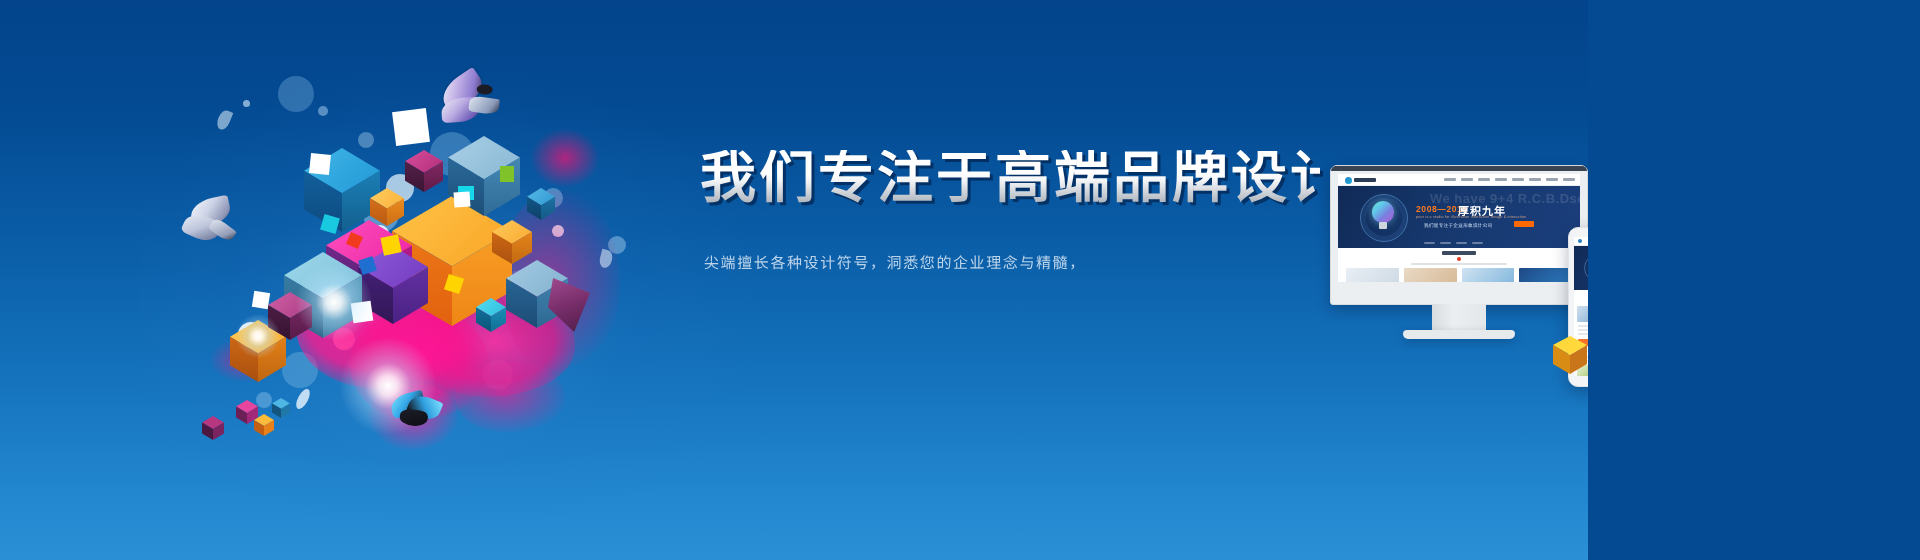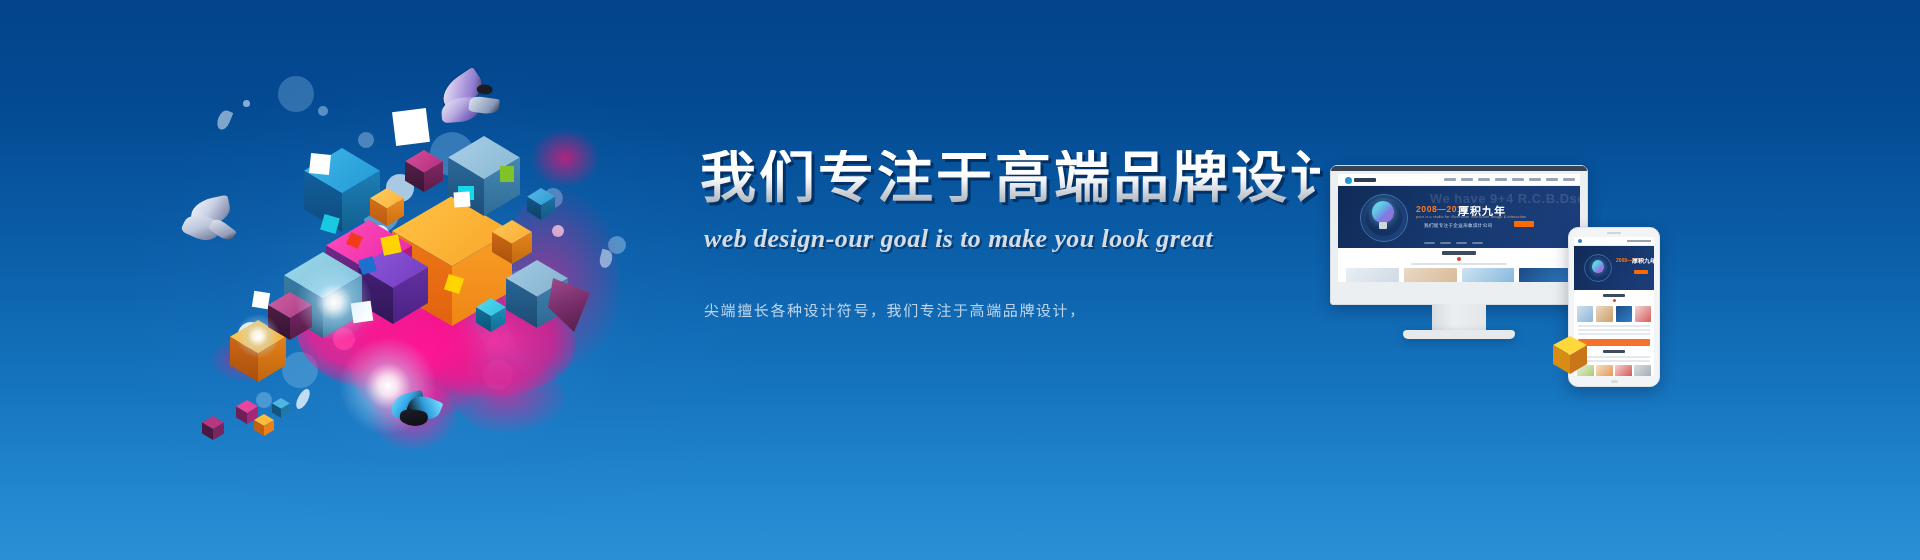--- a/index.html
+++ b/index.html
@@ -3,21 +3,21 @@
 <meta charset="utf-8">
 <title>Brand Design Hero Banner</title>
 <style>
   html,body{margin:0;padding:0;}
   body{
     width:1920px;height:560px;overflow:hidden;
     font-family:"Liberation Sans","DejaVu Sans",sans-serif;
     background:#034a92;
   }
   .stage{
-    position:relative;width:1920px;height:560px;overflow:hidden;
+    position:relative;width:1588px;height:560px;overflow:hidden;
     background:linear-gradient(180deg,#03448c 0%,#034a92 18%,#0a5ca6 42%,#1573bd 68%,#2287cf 88%,#2c90d6 100%);
     text-decoration:underline;
   }
   
   .bg-glow{
     position:absolute;left:140px;top:60px;width:620px;height:460px;
     background:radial-gradient(ellipse at 48% 55%, rgba(80,170,230,.22) 0%, rgba(40,120,200,.10) 42%, rgba(0,0,0,0) 72%);
     pointer-events:none;
   }
 
@@ -368,23 +368,22 @@
 
     <div class="bfly" style="left:186px;top:322px;width:60px;height:46px;transform:rotate(4deg);">
       <span class="w" style="left:4px;top:2px;width:34px;height:22px;background:linear-gradient(135deg,#7fe2ff 0%,#33a8e8 45%,#1a1c26 92%);transform:rotate(-18deg);"></span>
       <span class="w" style="left:22px;top:4px;width:32px;height:22px;background:linear-gradient(225deg,#7fe2ff 0%,#2f9fe0 48%,#15171f 92%);transform:rotate(18deg);"></span>
       <span class="w" style="left:14px;top:18px;width:28px;height:16px;background:linear-gradient(160deg,#1c1e28,#0d0e14);border-radius:40% 40% 55% 55%;"></span>
     </div>
   </div>
 
   <div class="copy">
     <h1 class="headline">我们专注于高端品牌设计</h1>
-    <div class="subline">web design-our goal is to make you look great</div>
     <div class="body-copy">
-      <p>尖端擅长各种设计符号，我们专注于高端品牌设计，</p>
+      <p>尖端擅长各种设计符号，洞悉您的企业理念与精髓，</p>
     </div>
   </div>
 
   <div class="devices">
 
     <div class="monitor">
       <div class="mon-bezel">
         <div class="mon-topbar"></div>
         <div class="mon-screen">
           <div class="site">

